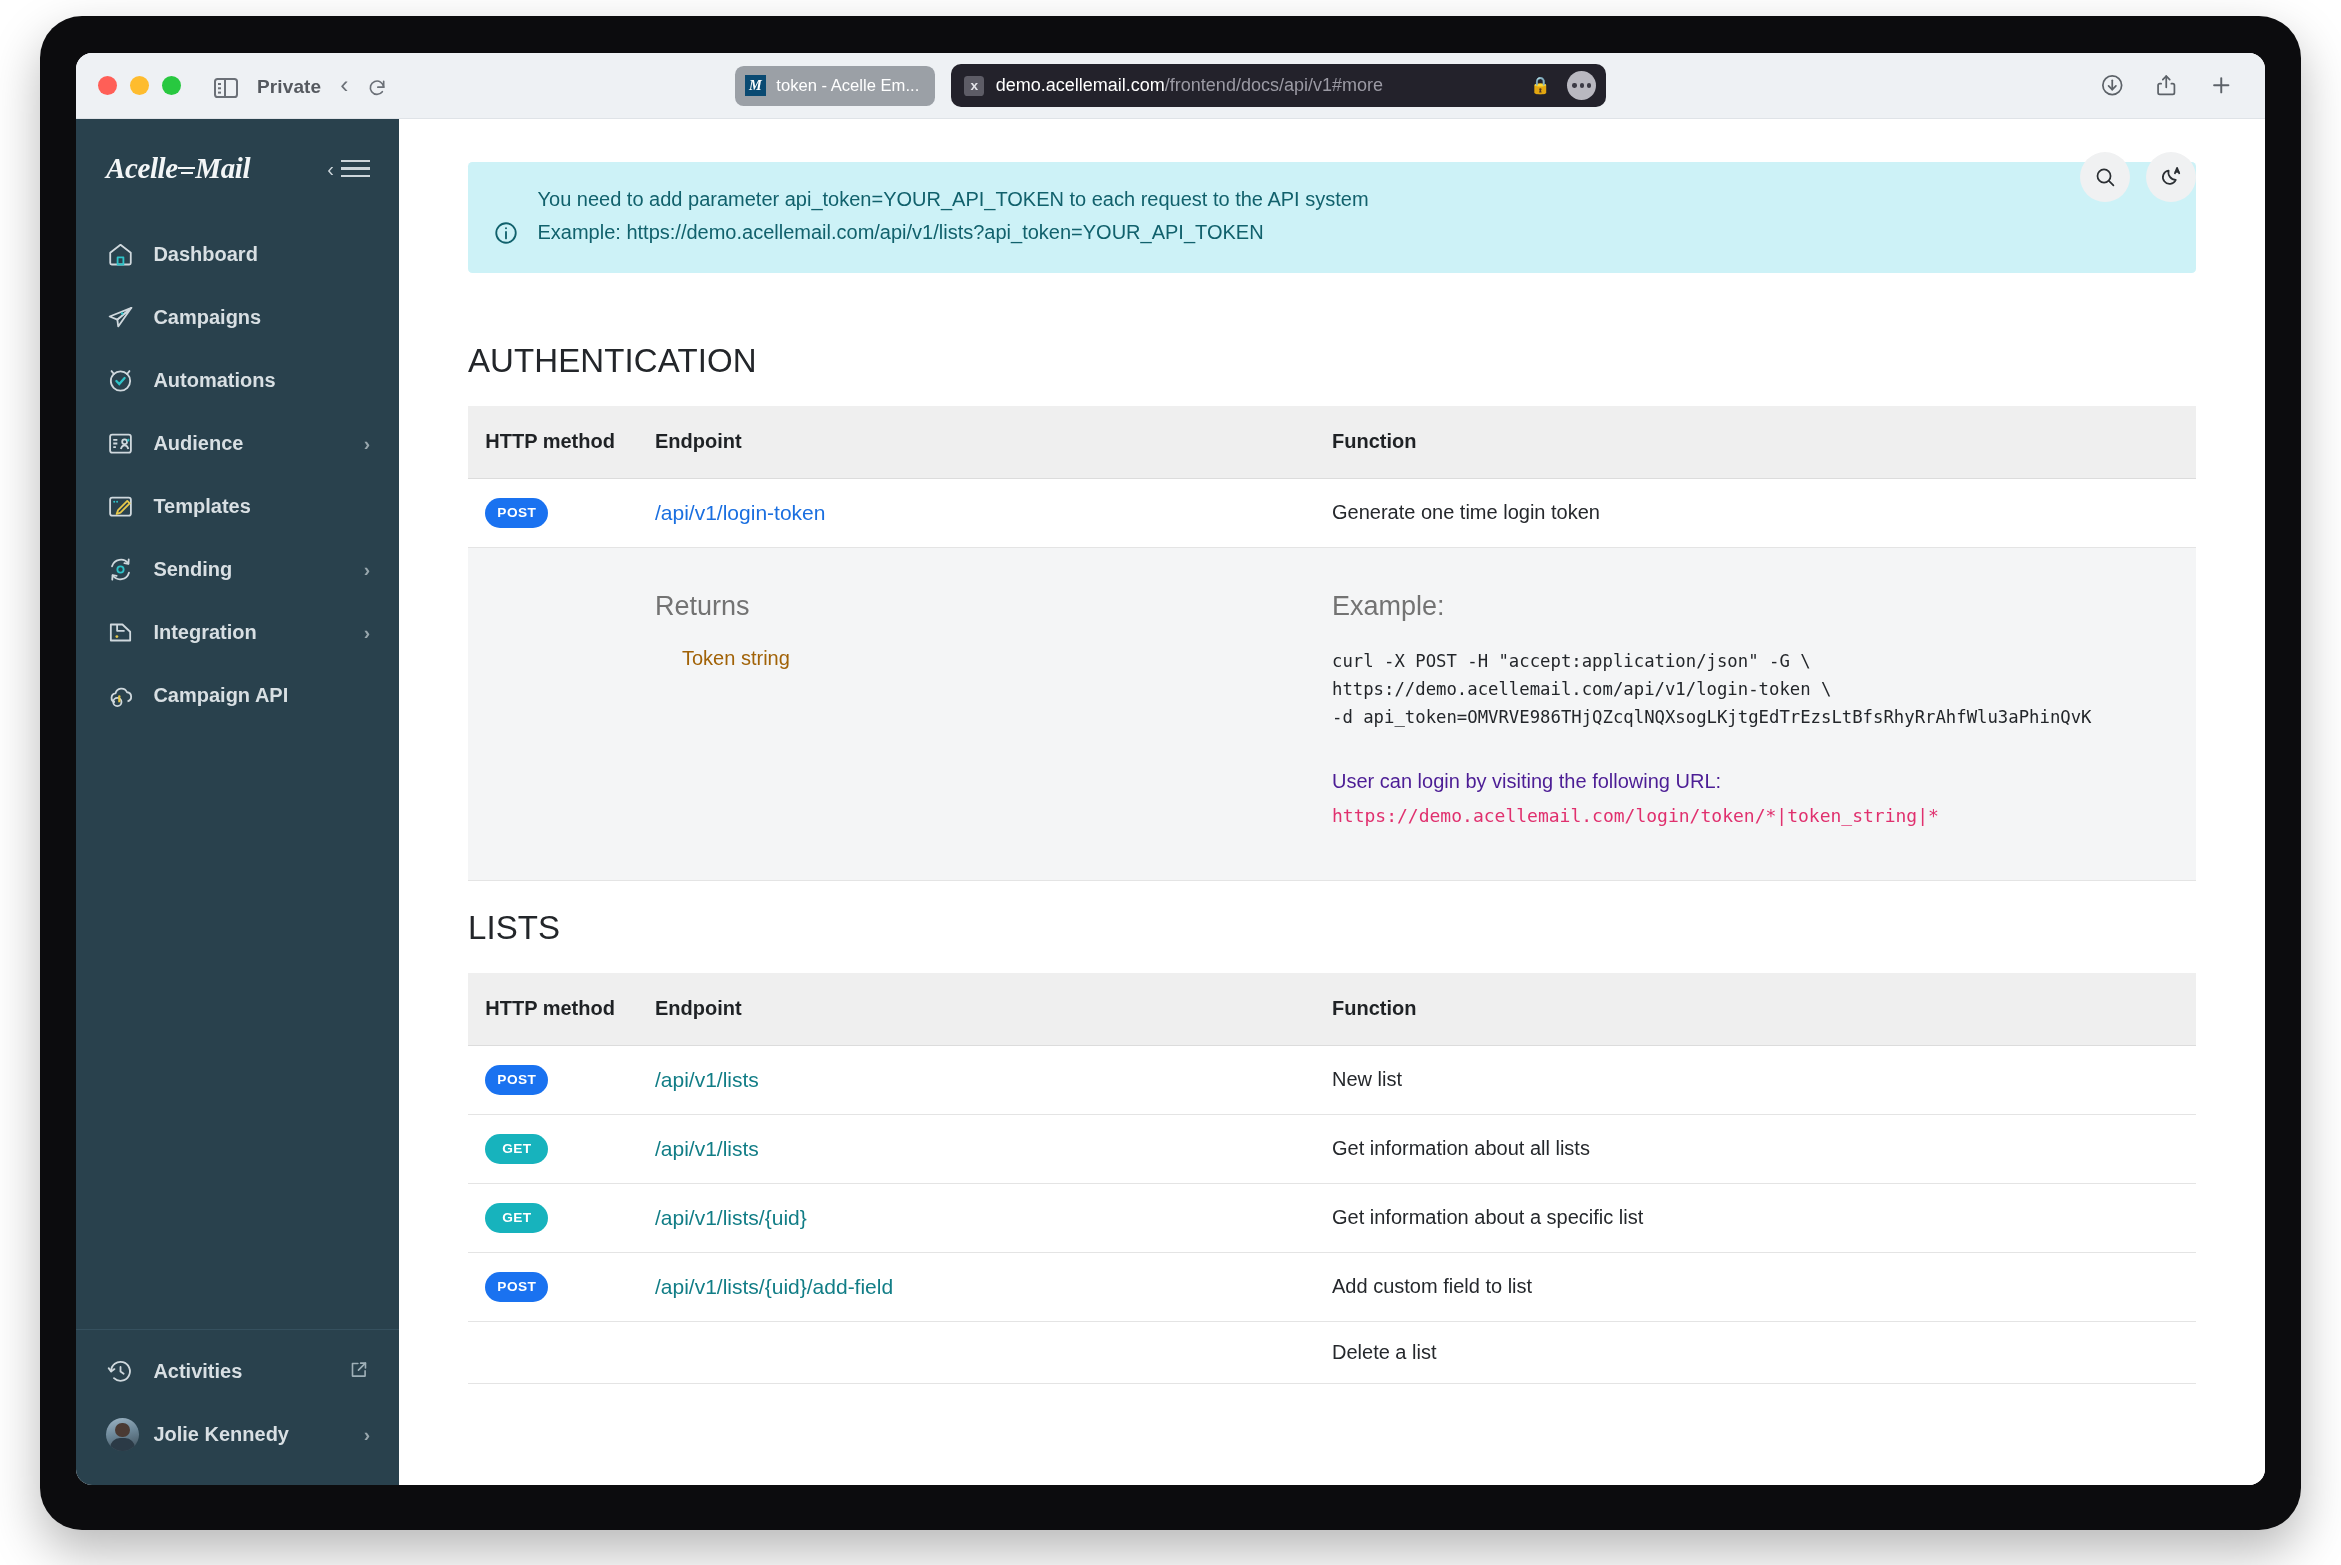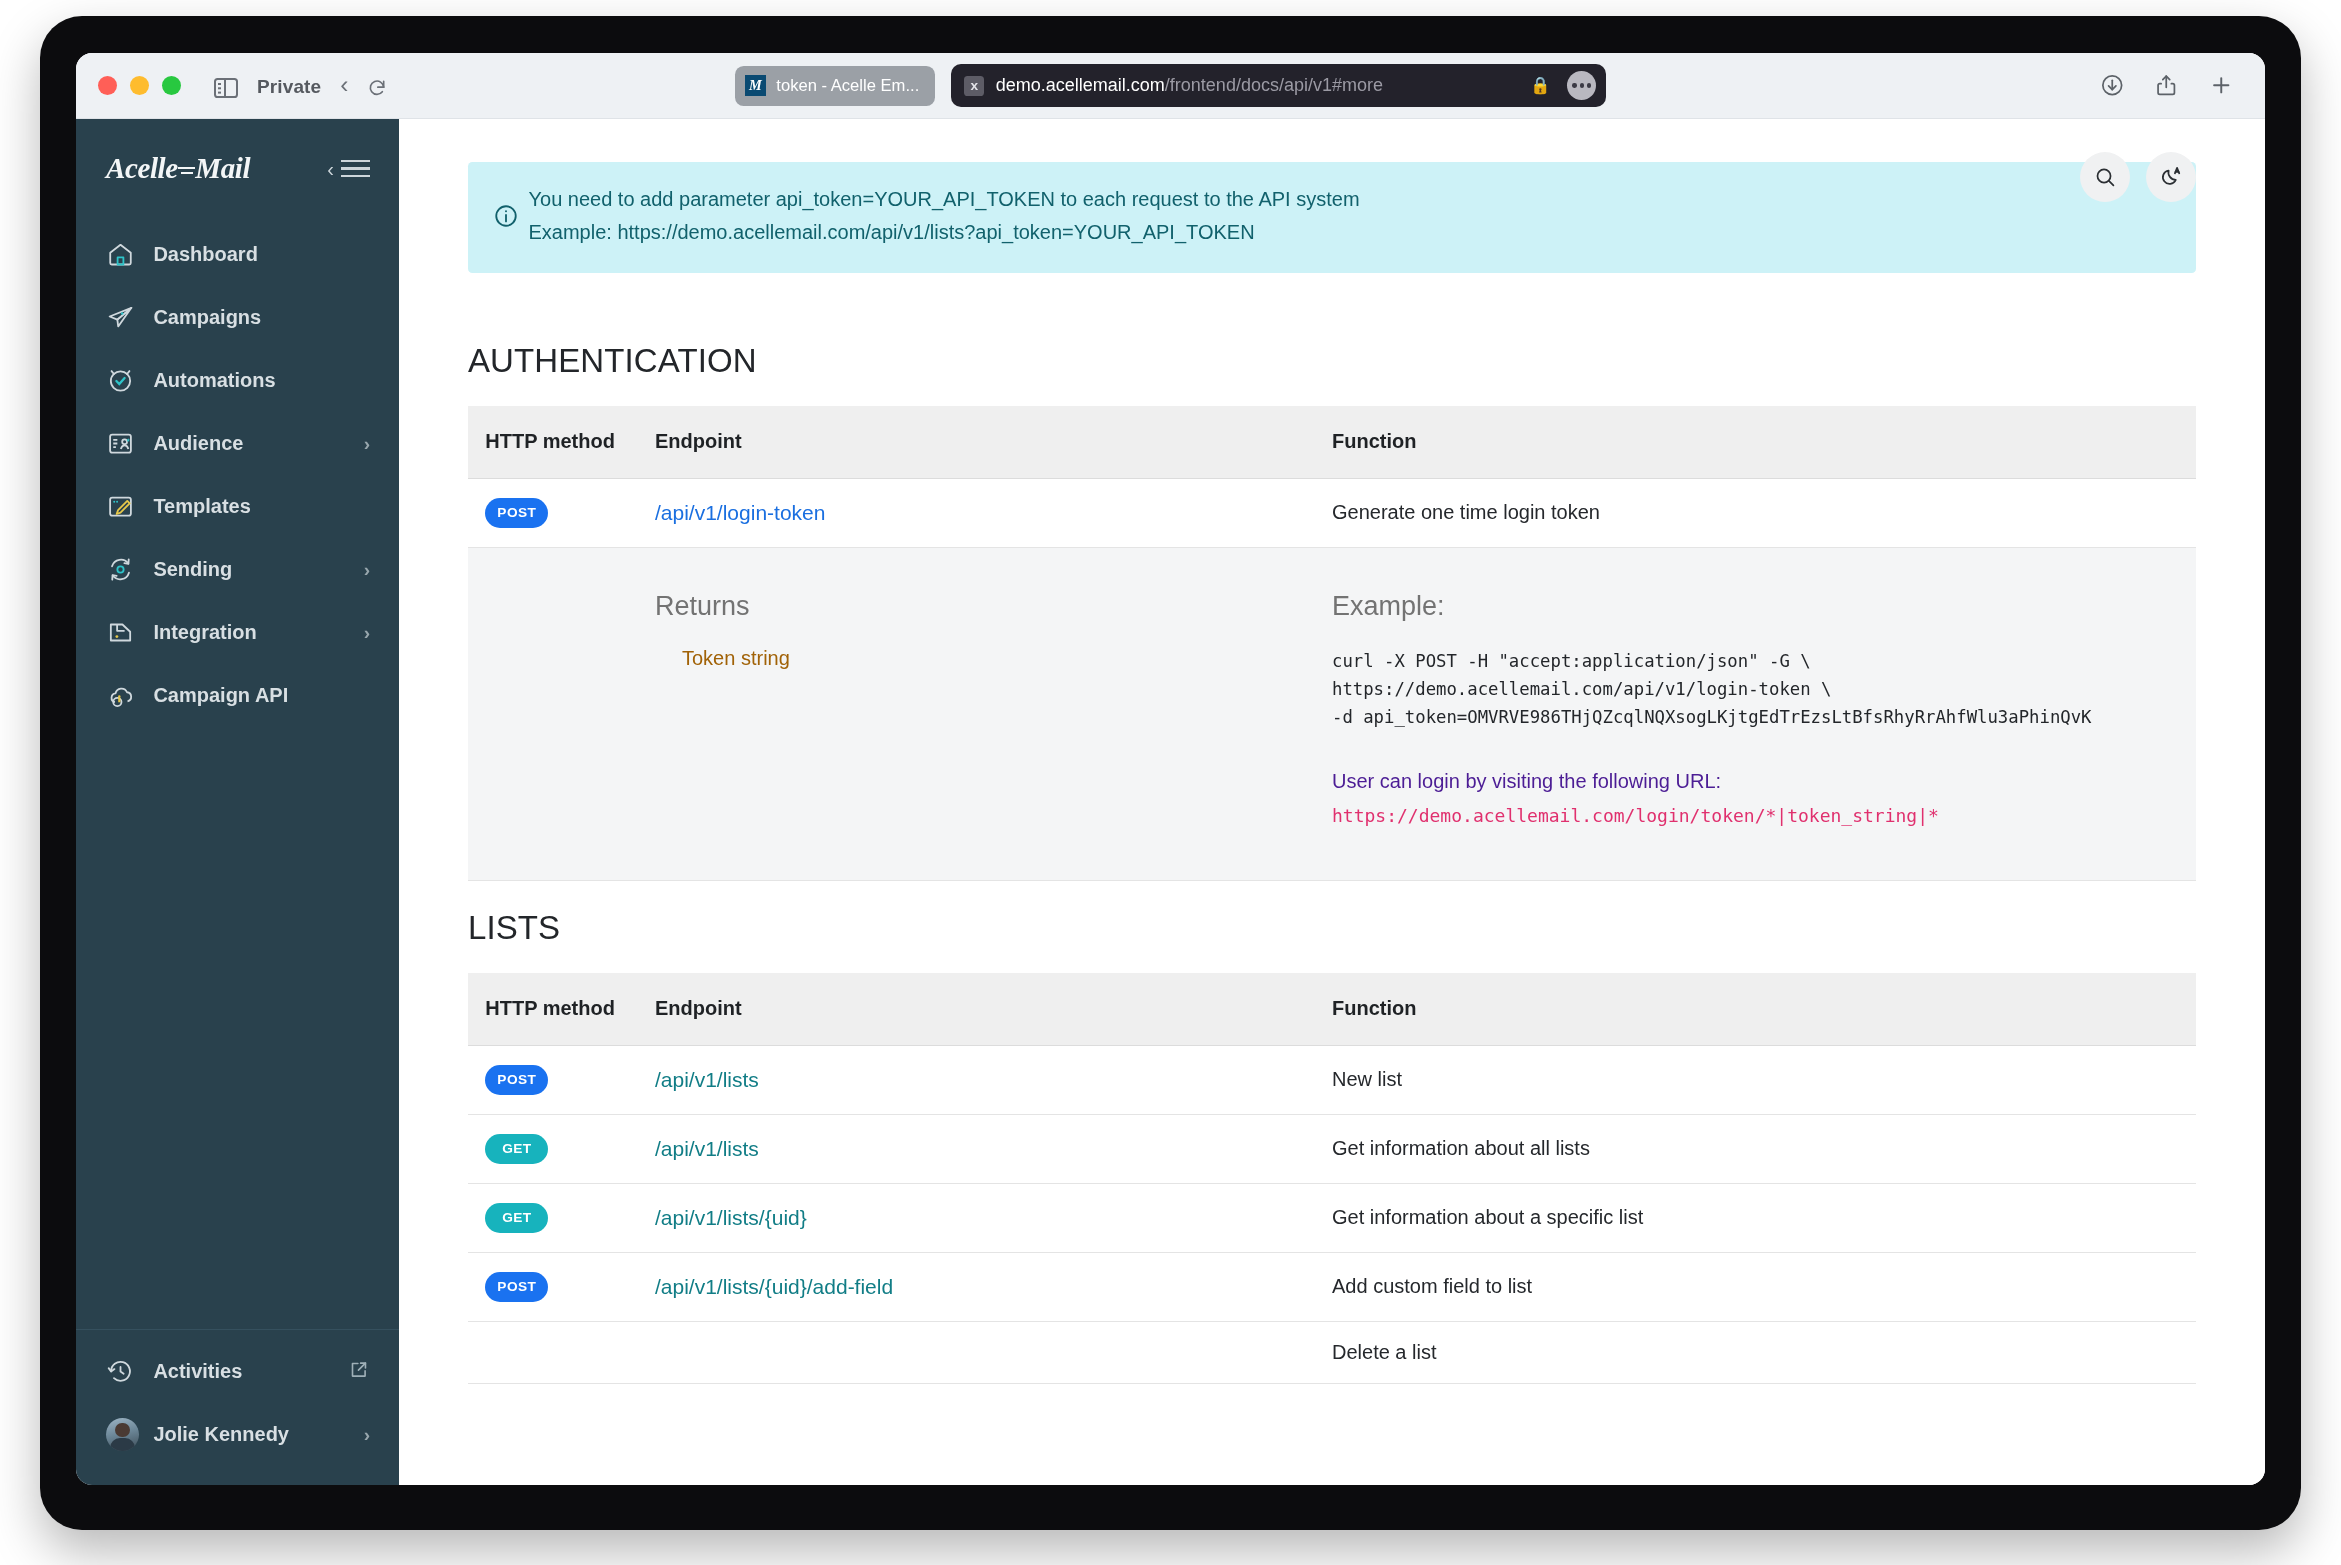--- a/index.html
+++ b/index.html
@@ -169,21 +169,21 @@
   }
   .round-btn svg { display: block; }
 
   h1.page-title {
     font-size: 45px; font-weight: 400; color: #1f2225;
     letter-spacing: -0.4px; margin: 29px 0 30px 0;
   }
 
   .notice {
     background: #cdf2f7; border-radius: 4.3px;
-    display: flex; gap: 10px; align-items: center;
+    display: flex; gap: 19px; align-items: flex-end;
     padding: 21.6px 24.5px 24.5px 24.5px;
     color: #11616c;
     margin-bottom: 69px;
   }
   .notice-icon { flex: 0 0 26px; margin-top: 2.9px; }
   .notice-body { font-size: 20px; line-height: 1.55; }
   .notice-body div + div { margin-top: 2.9px; }
 
   h2.section-title {
     font-size: 33px; font-weight: 400; color: #23262a;

